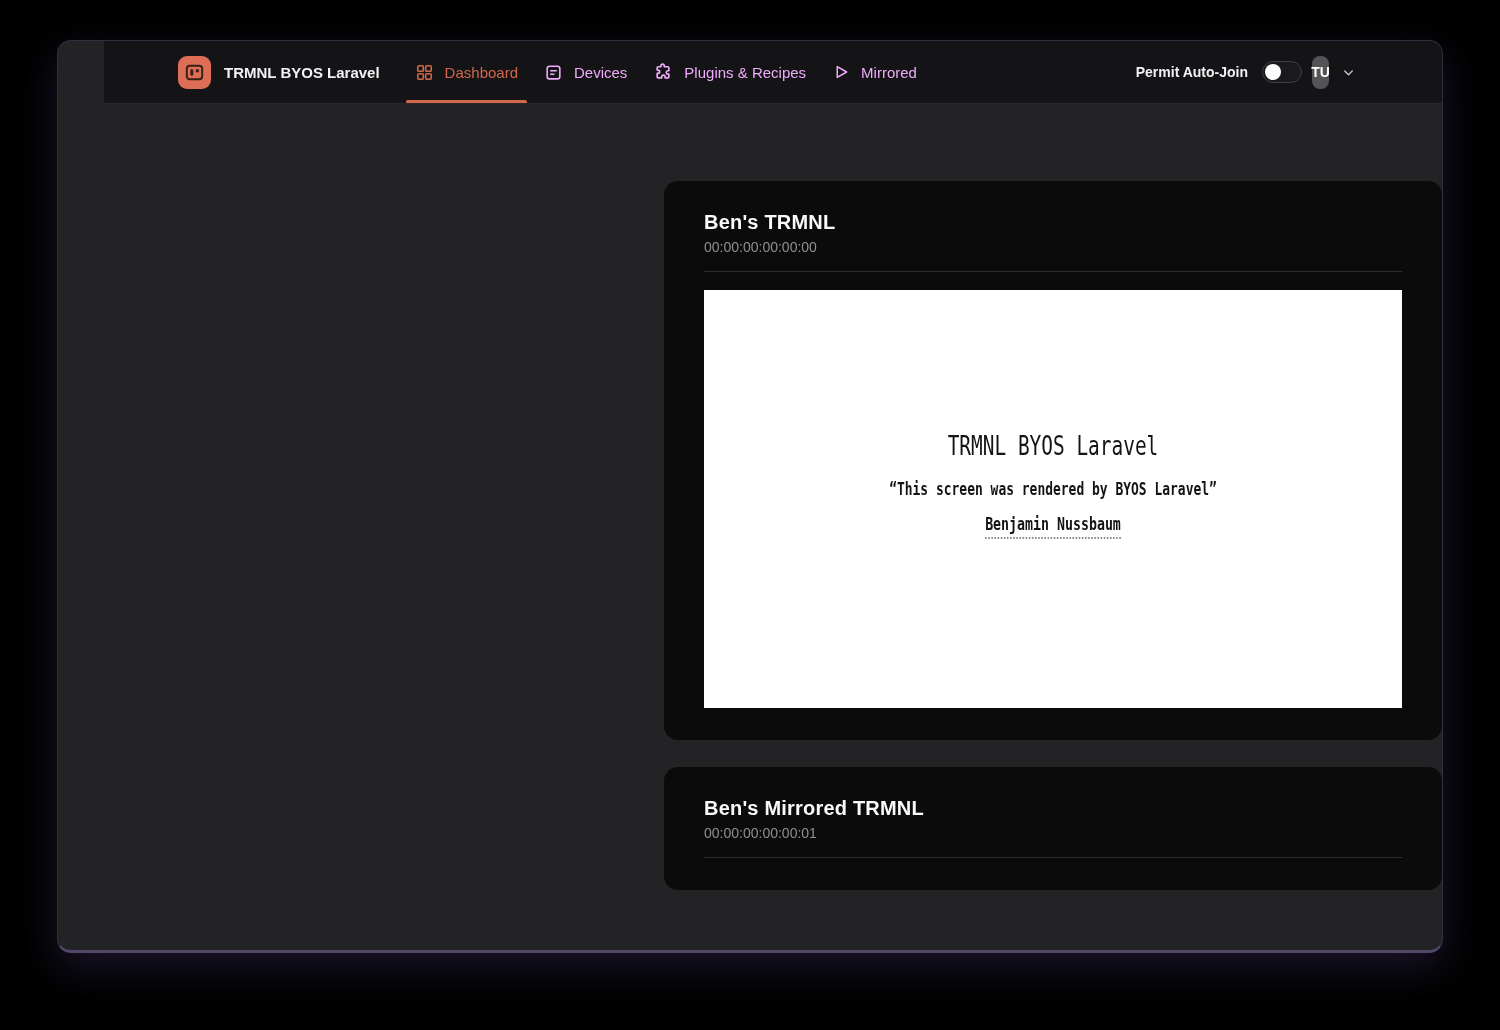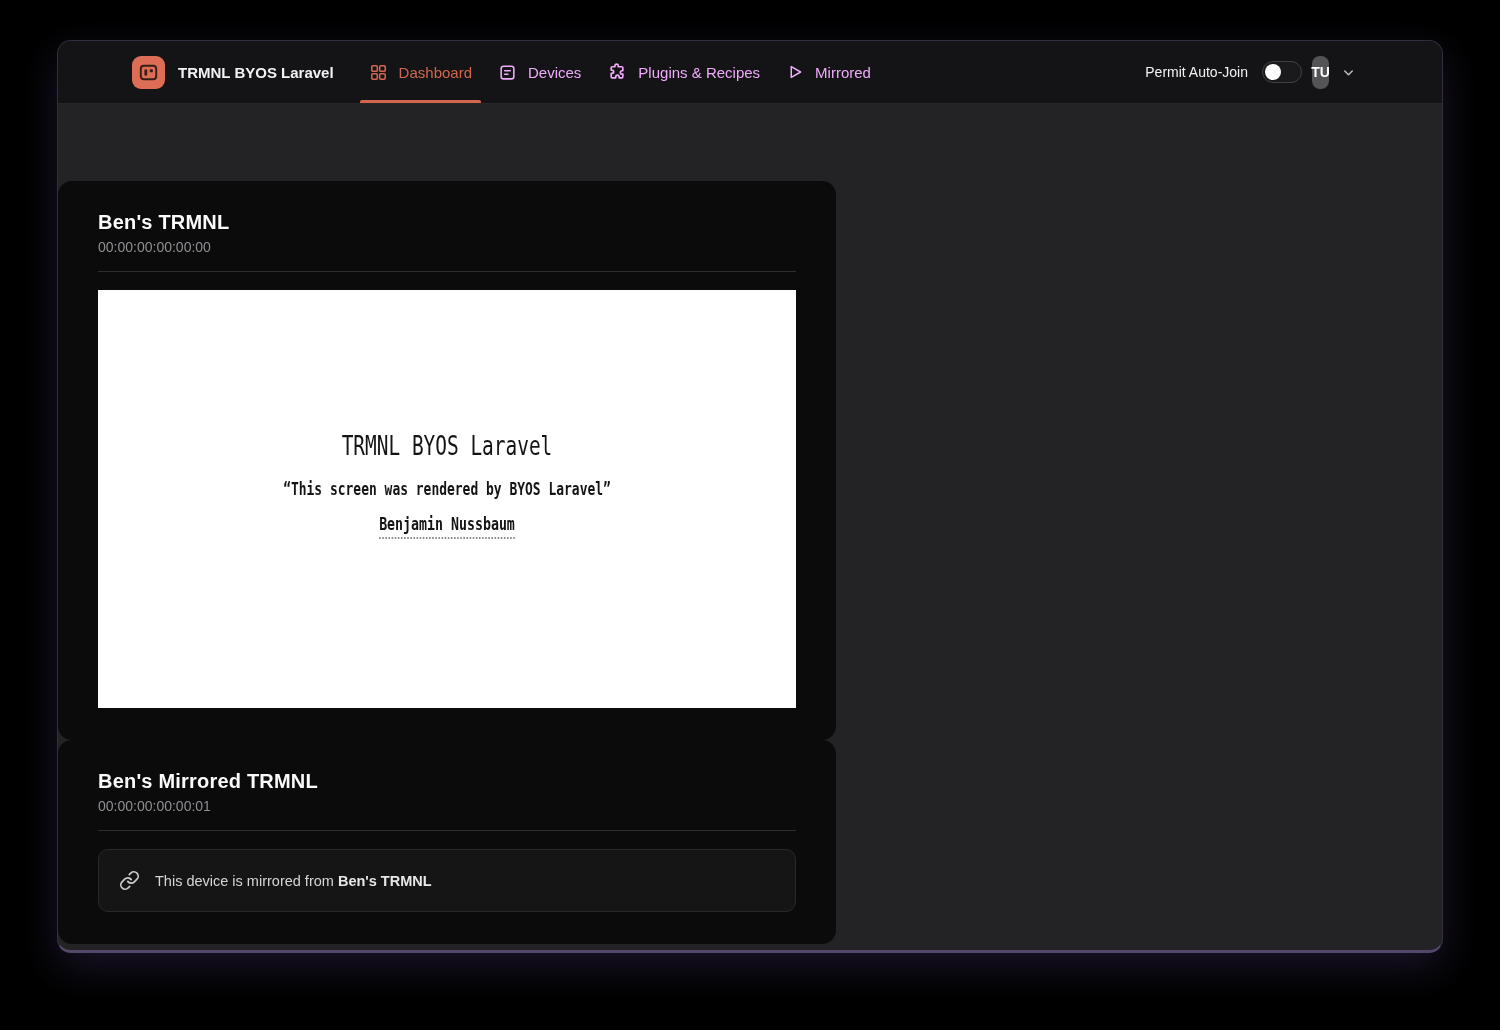--- a/index.html
+++ b/index.html
@@ -17,20 +17,21 @@
 
   
   .window{
     position:absolute;left:57px;top:40px;width:1386px;height:913px;
     background:var(--win-bg);
     border:1px solid #322e3e;
     border-bottom:3px solid #53486a;
     border-radius:14px;
     overflow:hidden;
     box-shadow:0 14px 40px rgba(96,76,150,.28);
+    padding-left:46px;
   }
 
   
   .navbar{
     height:63px;background:var(--nav-bg);
     border-bottom:1px solid #272729;
     display:flex;align-items:stretch;justify-content:space-between;
     padding:0 86px 0 74px;
   }
   .nav-left{display:flex;align-items:stretch;}
@@ -46,36 +47,36 @@
     padding:0 13px;cursor:pointer;color:#f0abfc;white-space:nowrap;
   }
   .tab .tlabel{font-size:15px;}
   .tab svg{display:block;}
   .tab.active{color:var(--accent);}
   .tab.active::after{
     content:"";position:absolute;left:4px;right:4px;bottom:0;height:3px;
     background:var(--accent);border-radius:2px 2px 0 0;
   }
   .nav-right{display:flex;align-items:center;gap:10px;}
-  .paj-label{font-size:14px;font-weight:normal;color:var(--text);margin-right:4px;white-space:nowrap;}
+  .paj-label{font-size:14px;font-weight:bold;color:var(--text);margin-right:4px;white-space:nowrap;}
   .toggle{
     width:40px;height:22px;border-radius:11px;background:#1a1a1c;
     border:1px solid #414145;position:relative;cursor:pointer;flex:none;
   }
   .toggle .knob{position:absolute;left:2px;top:2px;width:16px;height:16px;border-radius:50%;background:#fff;}
   .avatar{
     width:17px;height:33px;border-radius:8px;background:#545457;
     color:#fff;font-size:14px;font-weight:bold;
     display:flex;align-items:center;justify-content:center;cursor:pointer;flex:none;
   }
   .chev{display:flex;align-items:center;cursor:pointer;margin-left:2px;}
 
   
   .main{
-    padding-top:77px;display:flex;flex-direction:column;align-items:flex-start;
+    padding-top:77px;display:flex;flex-direction:column;align-items:flex-end;gap:27px;
   }
   .card{
     width:778px;background:var(--card-bg);border-radius:14px;
     padding:28px 40px 32px 40px;flex:none;
   }
   .card h2{font-size:20px;line-height:26px;font-weight:600;color:#fafafa;letter-spacing:.2px;}
   .mac{margin-top:3px;font-size:14px;line-height:19px;color:var(--muted);}
   .card hr{border:none;border-top:1px solid #2d2d2f;margin-top:14px;}
 
   
@@ -180,26 +181,17 @@
           <div class="s-name-row">
             <span class="s-name">Benjamin Nussbaum</span>
           </div>
         </div>
       </section>
 
       <section class="card">
         <h2>Ben's Mirrored TRMNL</h2>
         <div class="mac">00:00:00:00:00:01</div>
         <hr>
-        <div class="mirror-box">
-          <svg width="21" height="21" viewBox="0 0 24 24" fill="none" stroke="#c9c9cc" stroke-width="2" stroke-linecap="round" stroke-linejoin="round">
-            <path d="M10 13a5 5 0 0 0 7.54.54l3-3a5 5 0 0 0-7.07-7.07l-1.72 1.71"></path>
-            <path d="M14 11a5 5 0 0 0-7.54-.54l-3 3a5 5 0 0 0 7.07 7.07l1.71-1.71"></path>
-          </svg>
-          <div class="mirror-text">
-            <span>This device is mirrored from </span><b>Ben's TRMNL</b>
-          </div>
-        </div>
       </section>
 
     </main>
   </div>
 </div>
 
 </body></html>

